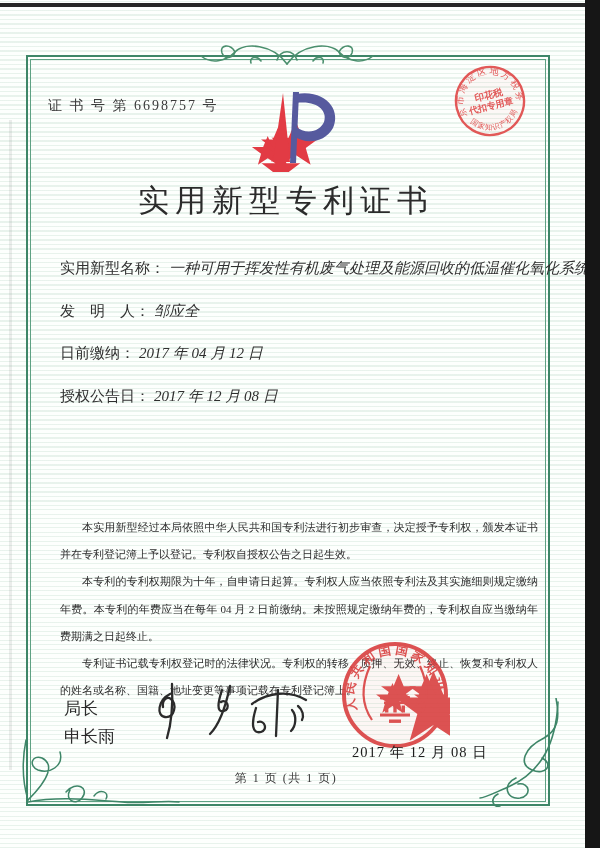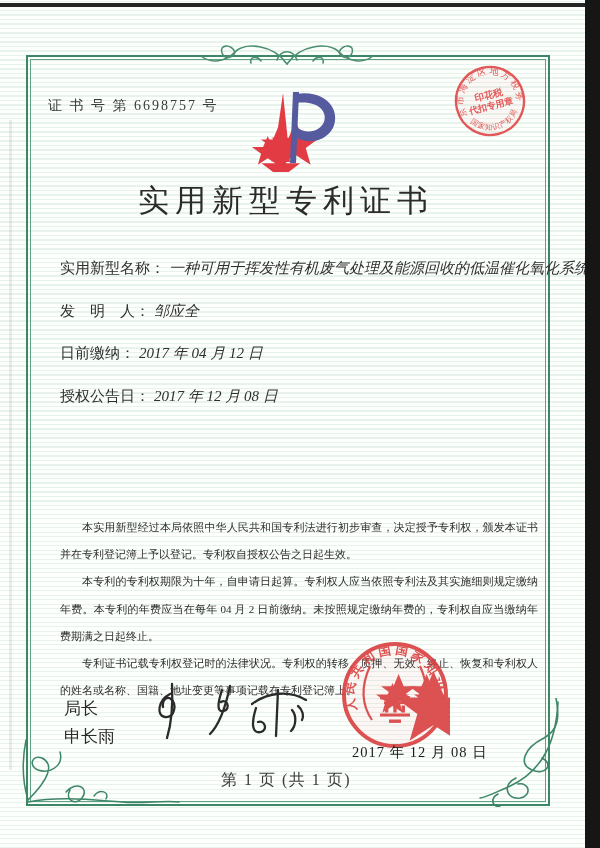--- a/index.html
+++ b/index.html
@@ -35,21 +35,21 @@
   .fvalue{flex:0 0 auto;margin-left:4px;font-style:italic;}
   .body-paras{position:absolute;left:60px;top:502px;width:478px;
               font-size:11px;line-height:27.2px;text-align:justify;color:#2c2c2c;margin-top:12px;}
   .body-paras p{margin:0;text-indent:2em;}
   .signer{position:absolute;left:64px;top:695px;font-size:17px;line-height:28px;color:#2b2b2b;}
   .signature{position:absolute;left:140px;top:680px;width:195px;height:64px;}
   .seal-office{position:absolute;left:340px;top:640px;width:110px;height:110px;opacity:0.9;}
   .seal-date{position:absolute;left:352px;top:743px;font-size:14.5px;color:#1c1c1c;z-index:5;letter-spacing:1px;}
   .seal-tax{position:absolute;left:452px;top:63px;width:76px;height:76px;transform:rotate(-14deg);opacity:0.92;}
   .footer{position:absolute;left:26px;top:770px;width:520px;text-align:center;
-          font-size:16px;letter-spacing:1.5px;color:#3a3a3a;}
+          font-size:12px;letter-spacing:1.5px;color:#3a3a3a;}
 </style>
 </head>
 <body>
 
 <div class="page">
   <div class="guilloche"></div>
 
   <div class="frame">
     <div class="frame-inner"></div>
   </div>

